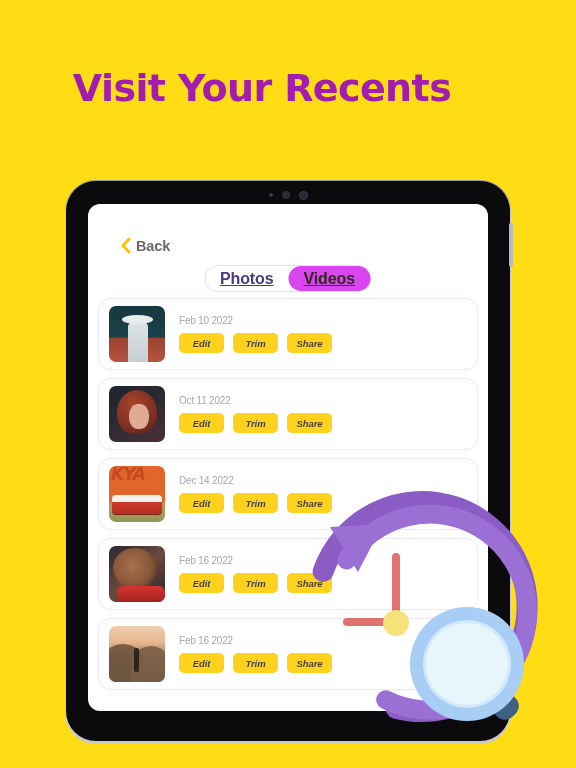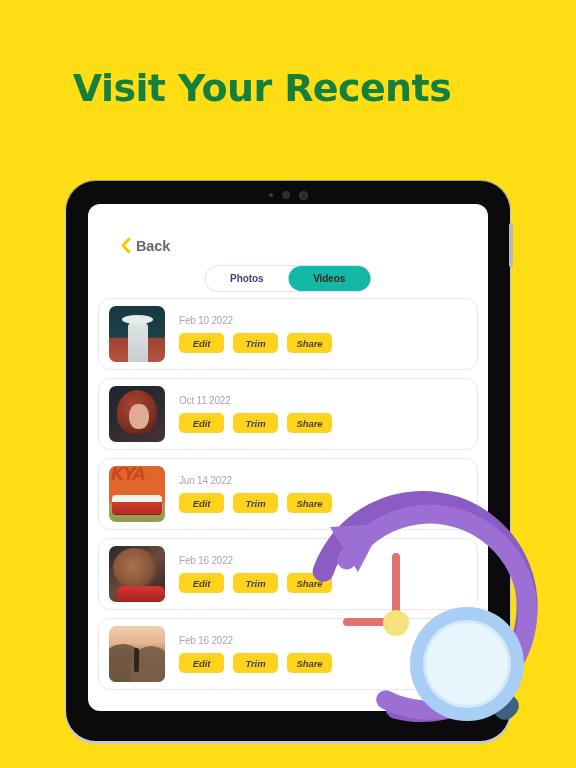--- a/index.html
+++ b/index.html
@@ -16,21 +16,21 @@
   
   .page-title {
     position: absolute;
     top: 66px;
     left: 0;
     width: 524px;
     text-align: center;
     font-size: 38px;
     font-weight: bold;
     letter-spacing: -0.6px;
-    color: #15803d;
+    color: #a21caf;
     font-family: "DejaVu Sans", sans-serif;
   }
 
   
   .tablet-wrap {
     position: absolute;
     left: 66px;
     top: 181px;
     width: 444px;
     height: 560px;
@@ -109,28 +109,29 @@
     border-radius: 16px;
     padding: 0;
     width: 167px;
     height: 27px;
   }
   .seg-item {
     flex: 1;
     display: flex;
     align-items: center;
     justify-content: center;
-    font-size: 10px;
+    font-size: 16px;
     font-weight: bold;
     border-radius: 16px;
     color: #4b3b7a;
     letter-spacing: -0.1px;
+    text-decoration: underline;
   }
   .seg-item.active {
-    background: #14b8a6;
+    background: #d946ef;
     color: #2f2a1a;
   }
 
   .rows {
     position: absolute;
     top: 94px;
     left: 10px;
     right: 10px;
   }
   .row-card {
@@ -294,21 +295,21 @@
               <button class="action-btn">Edit</button>
               <button class="action-btn">Trim</button>
               <button class="action-btn">Share</button>
             </div>
           </div>
         </div>
 
         <div class="row-card">
           <div class="thumb t-van"></div>
           <div class="row-body">
-            <div class="row-date">Jun 14 2022</div>
+            <div class="row-date">Dec 14 2022</div>
             <div class="row-actions">
               <button class="action-btn">Edit</button>
               <button class="action-btn">Trim</button>
               <button class="action-btn">Share</button>
             </div>
           </div>
         </div>
 
         <div class="row-card">
           <div class="thumb t-girl"></div>

